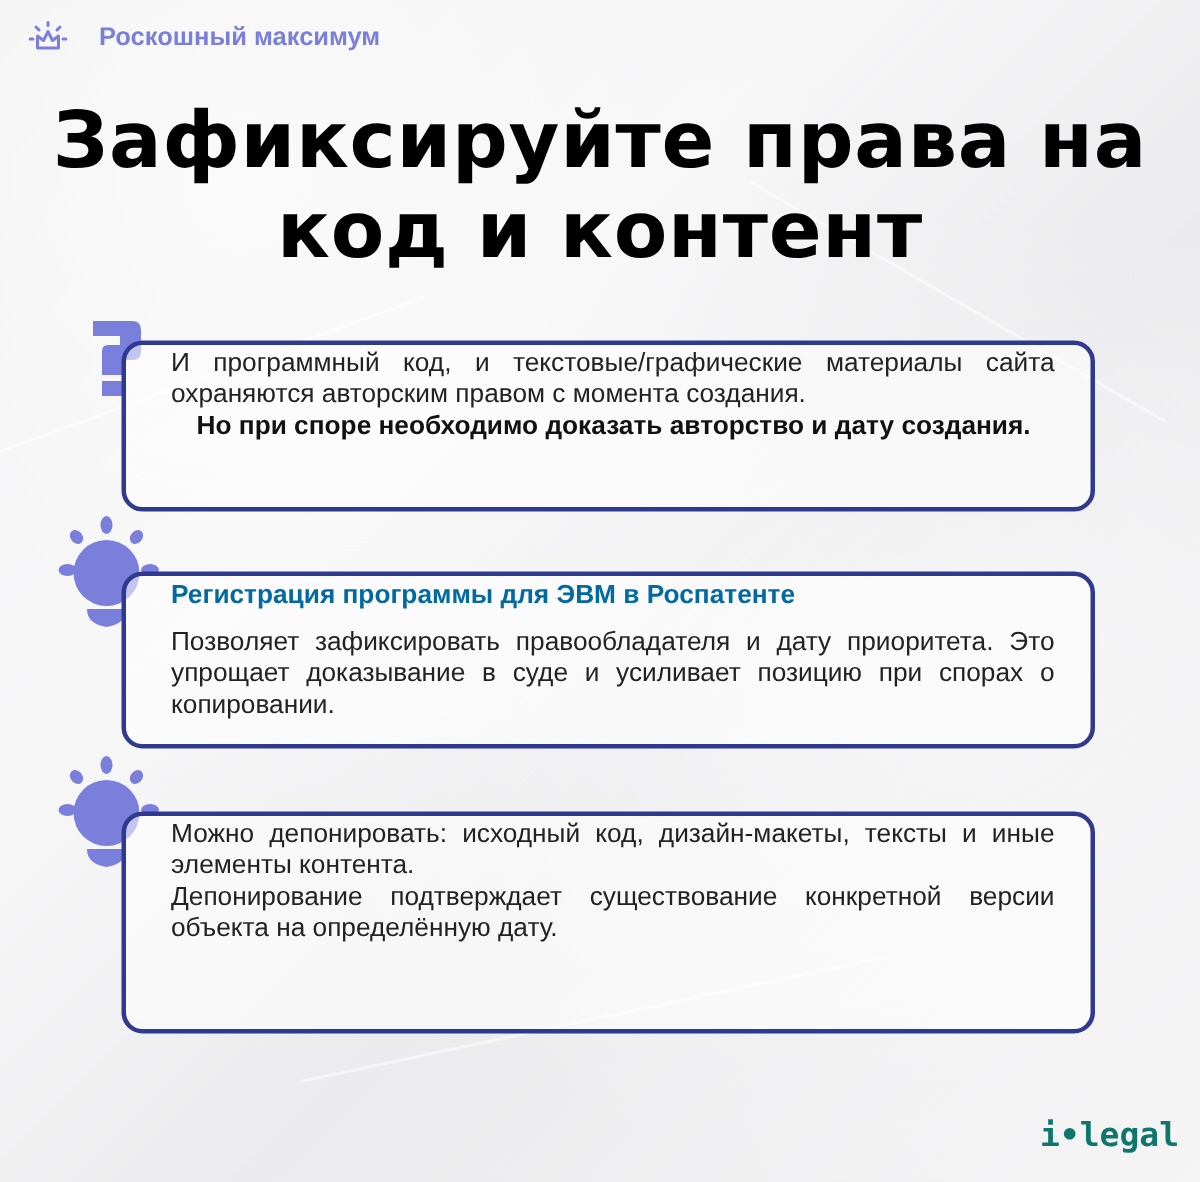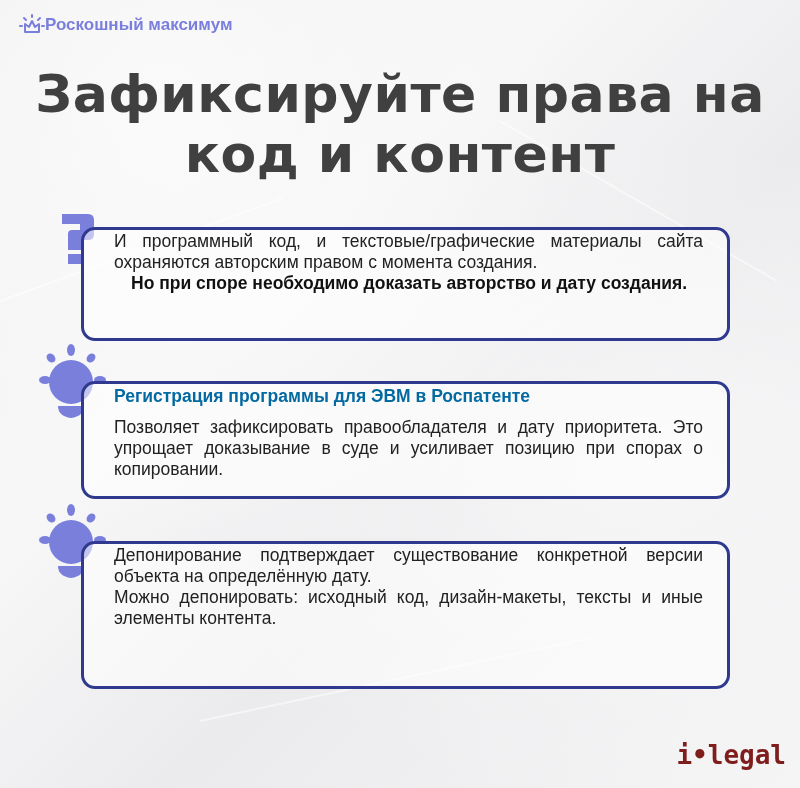--- a/index.html
+++ b/index.html
@@ -5,41 +5,41 @@
   html, body { margin: 0; padding: 0; }
   body {
     width: 800px; height: 788px; overflow: hidden; position: relative;
     font-family: "Liberation Sans", sans-serif;
     background:
       radial-gradient(ellipse at 20% 15%, #fafafa 0%, rgba(250,250,250,0) 45%),
       radial-gradient(ellipse at 80% 60%, #f6f6f7 0%, rgba(246,246,247,0) 50%),
       linear-gradient(135deg, #efeff1 0%, #f7f7f8 35%, #ebebed 60%, #f5f5f6 100%);
   }
   .crease { position: absolute; background: rgba(255,255,255,0.5); transform-origin: left top; height: 2px; }
-  .brand { position: absolute; left: 19px; top: 14px; display: flex; align-items: center; gap: 0; }
+  .brand { position: absolute; left: 19px; top: 14px; display: flex; align-items: center; gap: 21px; }
   .brand-text { color: #7a7fdc; font-weight: bold; font-size: 17px; }
   .title {
     position: absolute; left: 0; top: 64px; width: 800px; text-align: center;
-    color: #404040; font-weight: bold; font-size: 52px; line-height: 60px; letter-spacing: 0.5px;
+    color: #000000; font-weight: bold; font-size: 52px; line-height: 60px; letter-spacing: 0.5px;
     font-family: "DejaVu Sans", sans-serif;
   }
   .card {
     position: absolute; left: 81px; width: 649px;
     border: 3px solid #2f3a8f; border-radius: 14px;
     background: rgba(255,255,255,0.55);
     box-sizing: border-box; padding: 1px 24px 12px 30px;
   }
   .card1 { top: 227px; height: 114px; }
   .card2 { top: 381px; height: 118px; }
   .card3 { top: 541px; height: 148px; }
   .body-text { font-size: 17.5px; color: #222; line-height: 21px; text-align: justify; }
   .bold-text { font-size: 17.5px; font-weight: bold; color: #111; line-height: 21px; text-align: justify; margin-left: 17px; }
   .card-heading { font-size: 17.5px; font-weight: bold; color: #0369a1; line-height: 22px; margin-bottom: 10px; }
   .icon { position: absolute; }
-  .logo { position: absolute; right: 14px; bottom: 18px; font-family: "DejaVu Sans Mono", monospace; font-weight: bold; font-size: 26px; color: #7f1d1d; }
+  .logo { position: absolute; right: 14px; bottom: 18px; font-family: "DejaVu Sans Mono", monospace; font-weight: bold; font-size: 22px; color: #0f766e; }
 </style>
 </head>
 <body>
 
 <div class="crease" style="left:0;top:300px;width:300px;transform:rotate(-20deg);"></div>
 <div class="crease" style="left:500px;top:120px;width:320px;transform:rotate(30deg);"></div>
 <div class="crease" style="left:200px;top:720px;width:400px;transform:rotate(-12deg);"></div>
 
 <div class="brand">
   <svg width="26" height="22" viewBox="0 0 26 22">
@@ -90,17 +90,17 @@
     <ellipse cx="35" cy="10" rx="4" ry="6"></ellipse>
     <ellipse cx="15" cy="18" rx="4" ry="5" transform="rotate(-40 15 18)"></ellipse>
     <ellipse cx="55" cy="18" rx="4" ry="5" transform="rotate(40 55 18)"></ellipse>
     <ellipse cx="9" cy="40" rx="6" ry="4"></ellipse>
     <ellipse cx="64" cy="40" rx="6" ry="4"></ellipse>
     <circle cx="35" cy="42" r="22"></circle>
     <path d="M22 66 L48 66 Q48 76 35 78 Q22 76 22 66 Z"></path>
   </g>
 </svg>
 <div class="card card3">
+  <div class="body-text">Можно депонировать: исходный код, дизайн-макеты, тексты и иные элементы контента.</div>
   <div class="body-text">Депонирование подтверждает существование конкретной версии объекта на определённую дату.</div>
-  <div class="body-text">Можно депонировать: исходный код, дизайн-макеты, тексты и иные элементы контента.</div>
 </div>
 
 <div class="logo">i•legal</div>
 
 </body></html>

